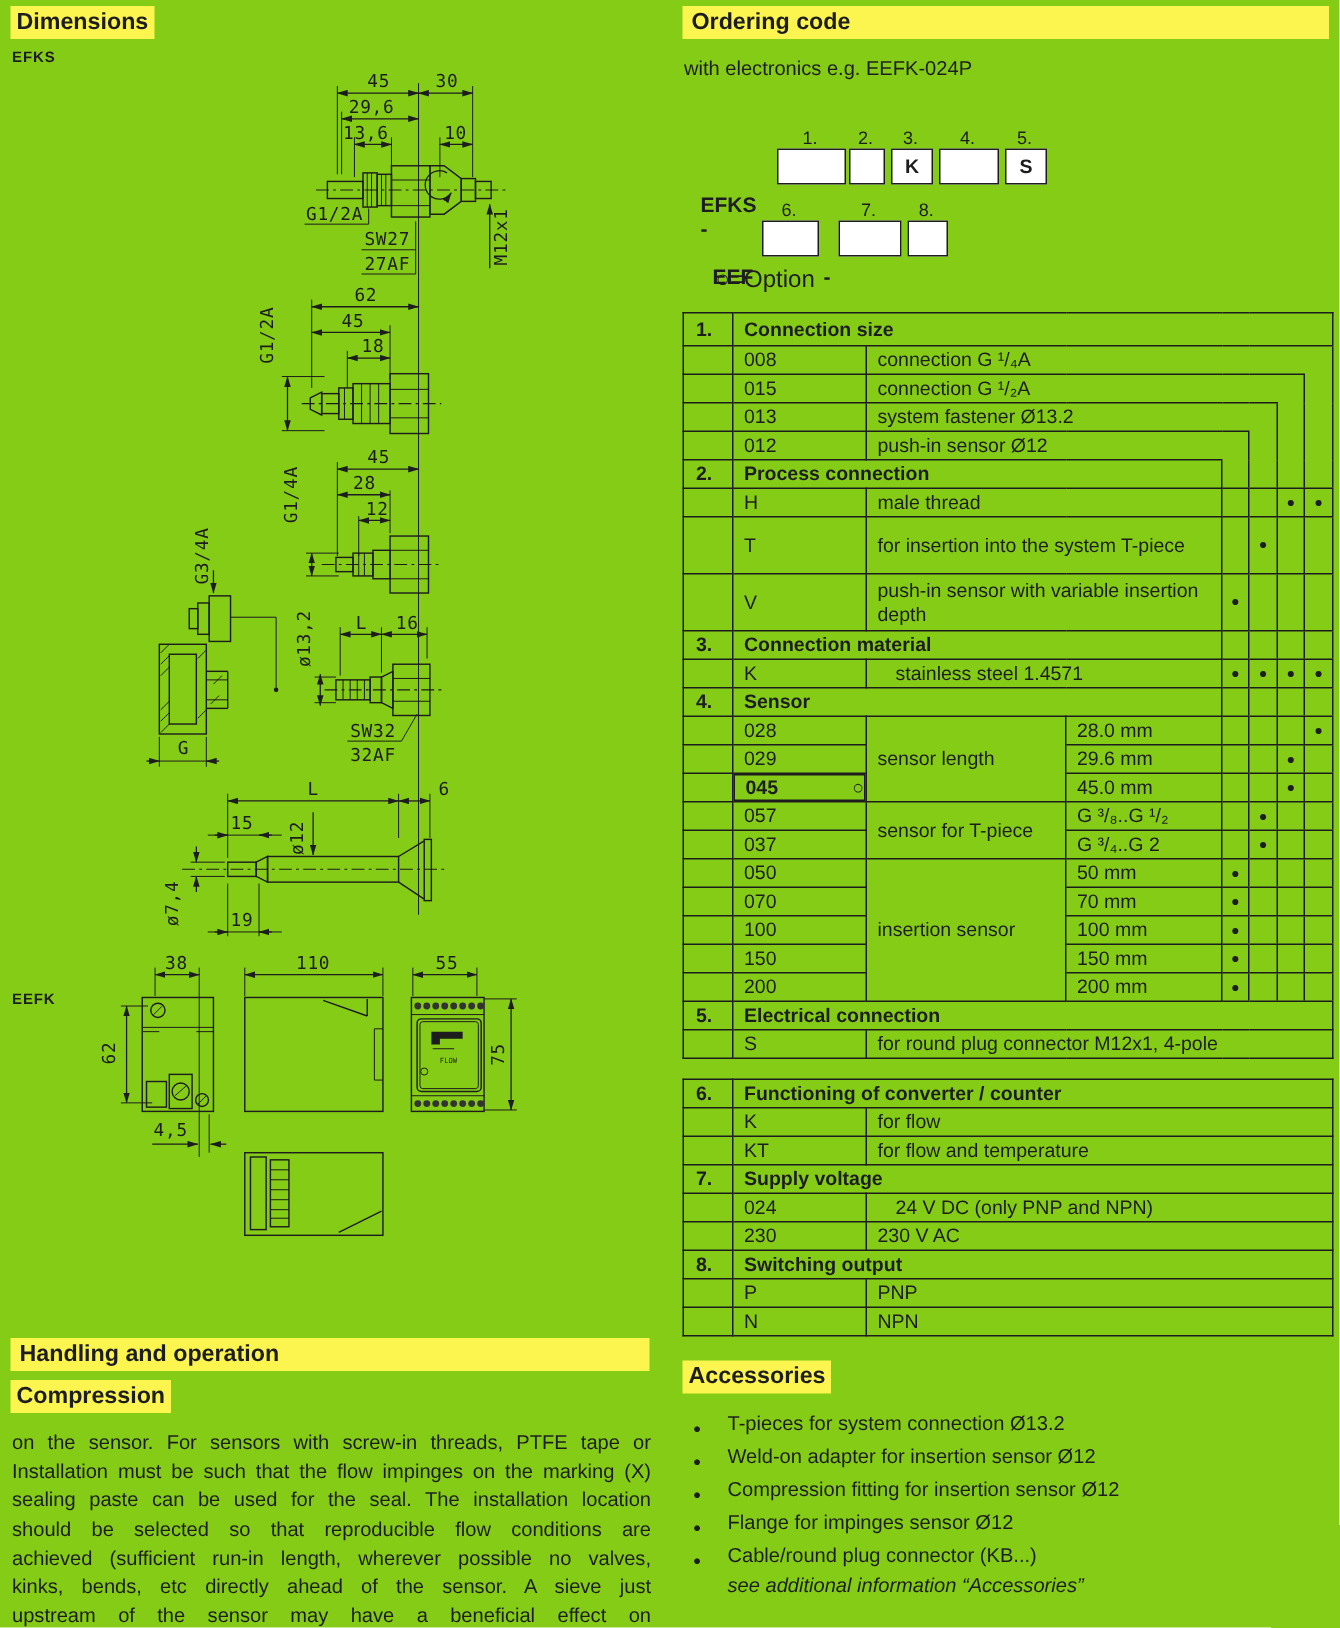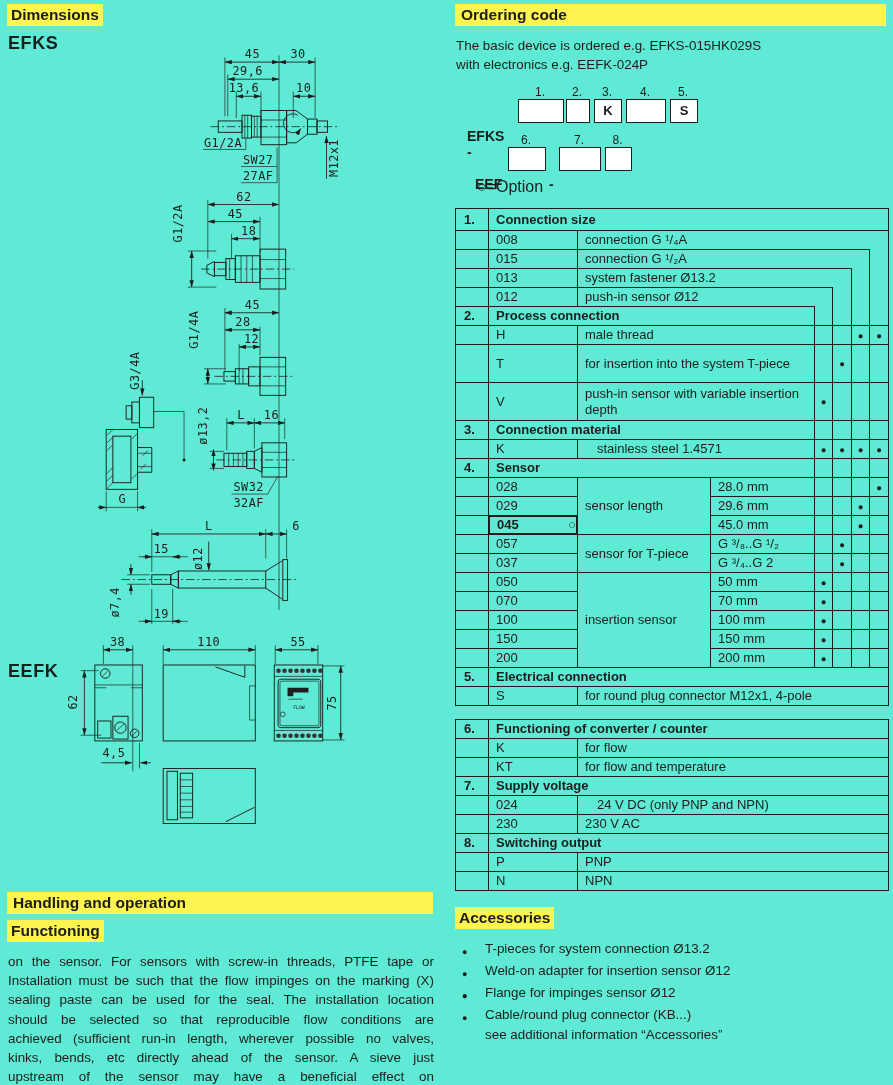--- a/index.html
+++ b/index.html
@@ -1,22 +1,22 @@
 <!DOCTYPE html>
 <html><head>
 <meta charset="utf-8">
 <style>
   html,body{margin:0;padding:0;background:#fff;}
-  .page{position:relative;width:893px;height:1085px;background:#5eead4;overflow:hidden;
+  .page{position:relative;width:893px;height:1085px;background:#84cc16;overflow:hidden;
         font-family:"Liberation Sans",sans-serif;color:#1d1d1d;}
   .abs{position:absolute;}
   .hl{background:#fcf44f;}
   .head{font-size:15.5px;font-weight:bold;padding:2px 4px;white-space:nowrap;}
   .headbar{font-size:15.5px;font-weight:bold;padding:2px 6px;}
-  .sublabel{font-size:18px;font-weight:bold;letter-spacing:.6px;}
+  .sublabel{font-size:10px;font-weight:bold;letter-spacing:.6px;}
   .body-txt{font-size:13.4px;line-height:19.2px;}
   .jl{text-align:justify;text-align-last:justify;}
   
   .codebox{position:absolute;border:1.4px solid #1d1d1d;height:22px;background:#fff;
            text-align:center;font-size:13px;font-weight:bold;line-height:22px;}
   .codenum{position:absolute;font-size:12px;text-align:center;}
   .codeprefix{position:absolute;font-size:14px;font-weight:bold;margin-top:26px;}
   
   table.ot{border-collapse:collapse;table-layout:fixed;font-size:13px;color:#1d1d1d;
            border:1.5px solid #1d1d1d;}
@@ -28,21 +28,21 @@
   .ot td.title{font-weight:bold;}
   .ot td.mini{border:0;padding:0;text-align:center;font-size:9.5px;line-height:9px;}
   .ot td.mini.ml{border-left:1px solid #1d1d1d;}
   .ot td.mini.mb{border-bottom:1px solid #1d1d1d;}
   .ot td.nr{border-right:0;margin-top:22px;}
   .ot td.ind{padding-left:19px;}
   .codecell{display:flex;justify-content:space-between;align-items:center;padding-right:7px;font-weight:bold;}
   
   .acc-row{position:relative;padding-left:30px;font-size:13.4px;line-height:16px;margin-bottom:6px;}
   .acc-dot{position:absolute;left:7px;top:3px;font-size:9px;}
-  .acc-sub{padding-left:30px;font-size:13.4px;line-height:16px;margin-top:-2px;margin-bottom:4px;}
+  .acc-sub{padding-left:30px;font-size:13.4px;line-height:16px;margin-top:-2px;margin-bottom:4px;font-style:italic;}
   
   text.dt{font-family:"DejaVu Sans Mono",monospace;font-size:12.5px;fill:#1d1d1d;letter-spacing:.5px;}
   text.dts{font-family:"DejaVu Sans Mono",monospace;font-size:5px;fill:#1d1d1d;}
   .ln{stroke:#1d1d1d;stroke-width:1;fill:none;}
   .cl{stroke:#1d1d1d;stroke-width:.8;fill:none;stroke-dasharray:9 3 2 3;}
   .thn{stroke:#1d1d1d;stroke-width:.7;fill:none;}
   .dim{stroke:#1d1d1d;stroke-width:.9;fill:none;}
 </style>
 </head>
 <body>
@@ -333,34 +333,33 @@
         <line class="thn" x1="178" y1="826" x2="191" y2="826"></line>
       <line class="thn" x1="178" y1="833" x2="191" y2="833"></line>
         <line class="thn" x1="178" y1="840" x2="191" y2="840"></line>
       <line class="thn" x1="178" y1="847" x2="191" y2="847"></line>
         <line class="thn" x1="178" y1="853" x2="191" y2="853"></line>
       <line class="ln" x1="226" y1="863" x2="256" y2="848"></line>
     </g>
   </svg>
 
   <div class="abs hl headbar" style="left:7px;top:892px;width:414px;">Handling and operation</div>
-  <div class="abs hl head" style="left:7px;top:920px;">Functioning</div>
+  <div class="abs hl head" style="left:7px;top:920px;">Compression</div>
   <div class="abs body-txt" style="left:8px;top:952px;width:426px;" id="install-para">
       <div class="jl">on the sensor. For sensors with screw-in threads, PTFE tape or</div>
       <div class="jl">Installation must be such that the flow impinges on the marking (X)</div>
       <div class="jl">sealing paste can be used for the seal. The installation location</div>
       <div class="jl">should be selected so that reproducible flow conditions are</div>
       <div class="jl">achieved (sufficient run-in length, wherever possible no valves,</div>
       <div class="jl">kinks, bends, etc directly ahead of the sensor. A sieve just</div>
       <div class="jl">upstream of the sensor may have a beneficial effect on</div>
     </div>
 
   <div class="abs hl headbar" style="left:455px;top:4px;width:419px;">Ordering code</div>
   <div class="abs body-txt" style="left:456px;top:36px;width:420px;" id="intro-lines">
-      <div>The basic device is ordered e.g. EFKS-015HK029S</div>
       <div>with electronics e.g. EEFK-024P</div>
     </div>
 
   <div class="abs" id="efks-code-row" style="left:0;top:0;">
       <div class="codeprefix" style="left: 467px; top: 102px;">EFKS -</div>
       <div class="codenum" style="left: 518px; top: 85px; width: 44px;">1.</div>
       <div class="codebox" style="left: 518px; top: 99px; width: 44px;"></div>
       <div class="codenum" style="left: 566px; top: 85px; width: 22px;">2.</div>
       <div class="codebox" style="left: 566px; top: 99px; width: 22px;"></div>
       <div class="codenum" style="left: 594px; top: 85px; width: 26px;">3.</div>
@@ -659,19 +658,19 @@
             <td>NPN</td>
           </tr>
         </tbody>
       </table>
     </div>
 
   <div class="abs hl head" style="left:455px;top:907px;">Accessories</div>
   <div class="abs" id="acc-list" style="left:455px;top:941px;width:430px;">
       <div class="acc-row"><span class="acc-dot">●</span><span>T-pieces for system connection Ø13.2</span></div>
       <div class="acc-row"><span class="acc-dot">●</span><span>Weld-on adapter for insertion sensor Ø12</span></div>
-      <div class="acc-row"><span class="acc-dot">●</span></div>
+      <div class="acc-row"><span class="acc-dot">●</span><span>Compression fitting for insertion sensor Ø12</span></div>
       <div class="acc-row"><span class="acc-dot">●</span><span>Flange for impinges sensor Ø12</span></div>
       <div class="acc-row"><span class="acc-dot">●</span><span>Cable/round plug connector (KB...)</span></div>
       <div class="acc-sub">see additional information “Accessories”</div>
     </div>
 
 </div>
 
 </body></html>

